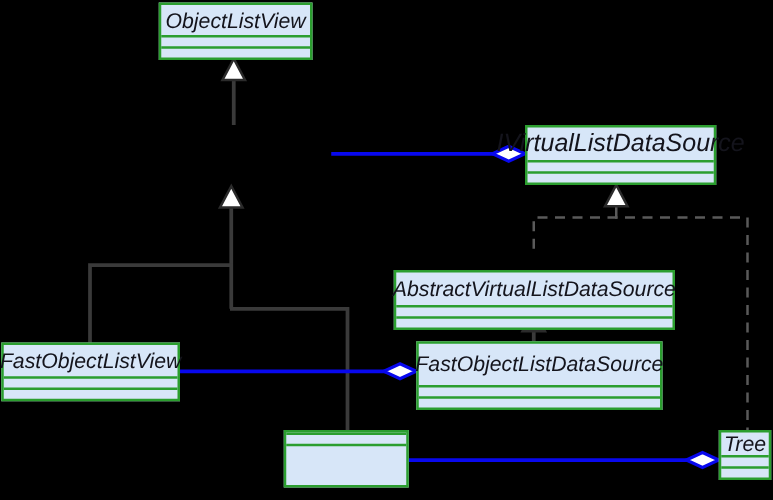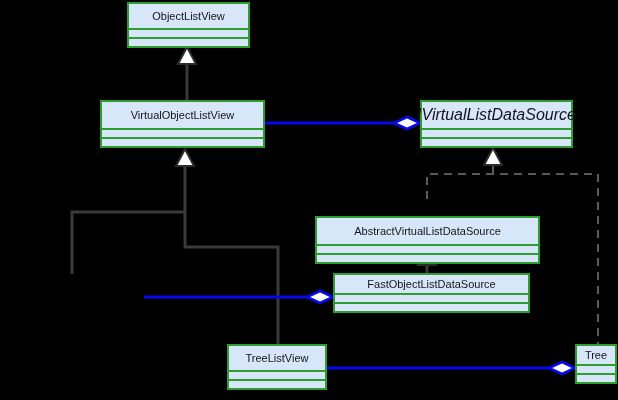--- a/index.html
+++ b/index.html
@@ -14,26 +14,27 @@
   .uml-box{
     position:absolute;
     box-sizing:border-box;
     background:#d7e6f8;
     border:2px solid #2b9e2f;
     display:flex;flex-direction:column;
   }
   .uml-name{
     flex:1;
     display:flex;align-items:center;justify-content:center;
-    font-size:11px;line-height:1;
+    font-size:17px;line-height:1;
     color:#14141c;
     white-space:nowrap;
     padding:0 2px;
+    font-style:italic;
   }
-  .uml-box.interface .uml-name{font-style:italic;font-size:16px;}
+  .uml-box.interface .uml-name{font-style:italic;font-size:20px;}
   .uml-row{height:7px;border-top:2px solid #2b9e2f;}
 </style>
 </head>
 <body>
 
 <div id="stage">
 
   <svg id="connectors" viewBox="0 0 618 400" xmlns="http://www.w3.org/2000/svg">
 
     <g stroke="#3a3a3a" stroke-width="3" fill="none">
@@ -68,47 +69,46 @@
       <polygon points="575,368 562,362 549,368 562,374"></polygon>
     </g>
   </svg>
 
   <div class="uml-box" style="left:127px;top:2px;width:123px;height:46px">
     <div class="uml-name">ObjectListView</div>
     <div class="uml-row"></div>
     <div class="uml-row"></div>
   </div>
 
-  <div class="uml-box" style="left:100px;top:100px;width:165px;height:48px">
-    <div class="uml-name">VirtualObjectListView</div>
-    <div class="uml-row"></div>
-    <div class="uml-row"></div>
-  </div>
 
   <div class="uml-box interface" style="left:420px;top:100px;width:153px;height:48px">
     <div class="uml-name">IVirtualListDataSource</div>
     <div class="uml-row"></div>
     <div class="uml-row"></div>
   </div>
 
   <div class="uml-box" style="left:315px;top:216px;width:225px;height:48px">
     <div class="uml-name">AbstractVirtualListDataSource</div>
     <div class="uml-row"></div>
     <div class="uml-row"></div>
   </div>
 
+  <div class="uml-box" style="left:1px;top:274px;width:143px;height:47px">
+    <div class="uml-name">FastObjectListView</div>
+    <div class="uml-row"></div>
+    <div class="uml-row"></div>
+  </div>
 
-  <div class="uml-box" style="left:333px;top:273px;width:197px;height:40px">
+  <div class="uml-box" style="left:333px;top:273px;width:197px;height:55px">
     <div class="uml-name">FastObjectListDataSource</div>
     <div class="uml-row"></div>
     <div class="uml-row"></div>
   </div>
 
   <div class="uml-box" style="left:227px;top:344px;width:100px;height:46px">
-    <div class="uml-name">TreeListView</div>
     <div class="uml-row"></div>
     <div class="uml-row"></div>
   </div>
 
   <div class="uml-box" style="left:575px;top:344px;width:42px;height:40px">
     <div class="uml-name">Tree</div>
     <div class="uml-row"></div>
     <div class="uml-row"></div>
   </div>
 

